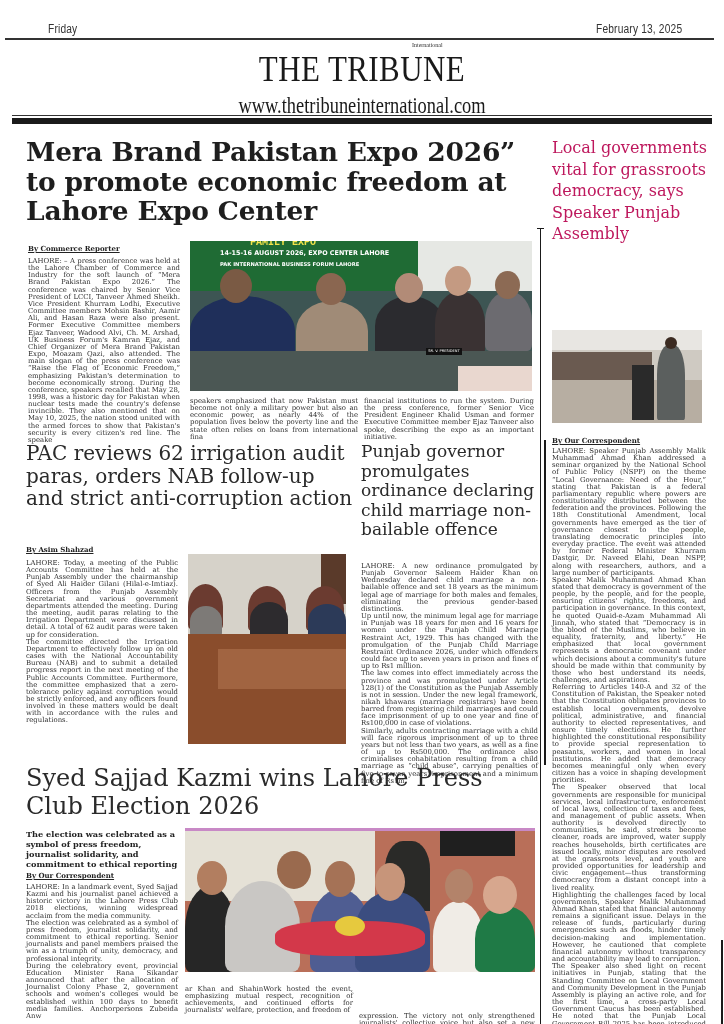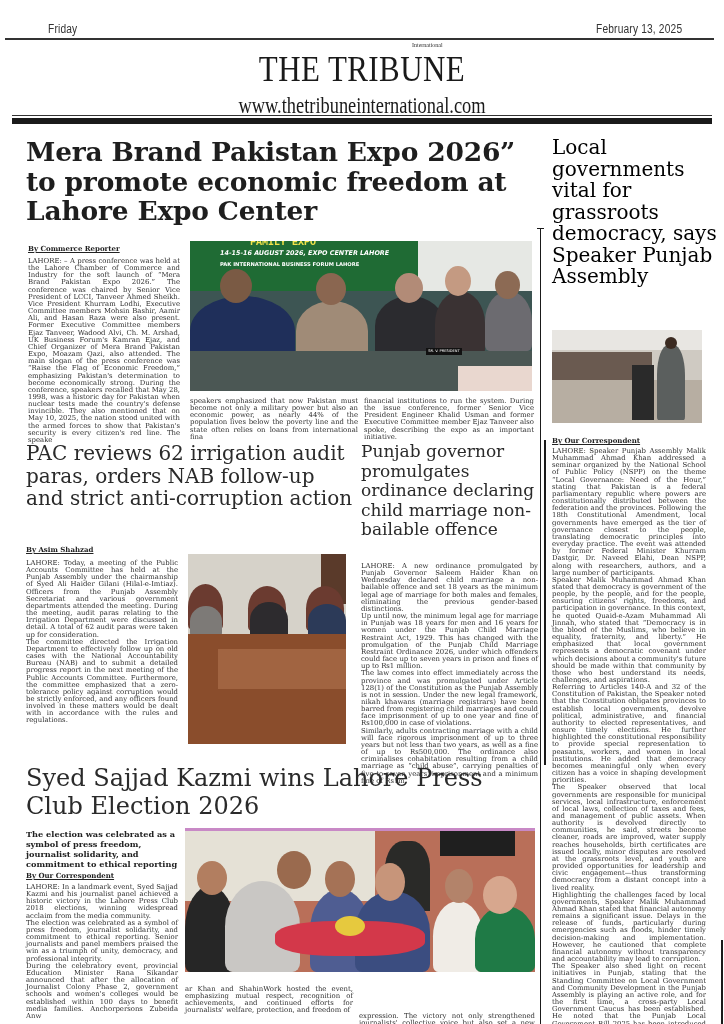--- a/index.html
+++ b/index.html
@@ -12,21 +12,21 @@
   .date { left: 596px; }
   .rule-top { position: absolute; left: 5px; right: 10px; top: 38px; height: 2px; background: #333; }
   .intl { position: absolute; left: 412px; top: 42px; font-size: 6px; font-family: "Liberation Serif", serif; color: #333; }
   .brand { position: absolute; left: 0; width: 724px; top: 51px; text-align: center; font-family: "Liberation Serif", serif; font-size: 36px; line-height: 36px; color: #1a1a1a; transform: scaleX(0.86); letter-spacing: 0.5px; }
   .url { position: absolute; left: 0; width: 724px; top: 94px; text-align: center; font-family: "Liberation Serif", serif; font-size: 23px; line-height: 24px; color: #1a1a1a; transform: scaleX(0.8); }
   .rule-thin { position: absolute; left: 12px; right: 12px; top: 115px; height: 1px; background: #333; }
   .rule-thick { position: absolute; left: 12px; right: 12px; top: 118px; height: 6px; background: #1a1a1a; }
 
   
   .h-main { position: absolute; left: 26px; top: 137px; width: 520px; font-family: "DejaVu Serif", serif; font-weight: bold; font-size: 26.5px; line-height: 29.5px; color: #1e1e1e; letter-spacing: -0.2px; }
-  .h-side { position: absolute; left: 552px; top: 137px; width: 170px; font-size: 20px; line-height: 21.5px; color: #000000; }
+  .h-side { position: absolute; left: 552px; top: 137px; width: 170px; font-size: 16px; line-height: 21.5px; color: #be185d; }
   .h-pac { position: absolute; left: 26px; top: 442px; width: 330px; font-size: 20px; line-height: 22.5px; color: #2a2a2a; }
   .h-gov { position: absolute; left: 361px; top: 442px; width: 185px; font-size: 17px; line-height: 19.5px; color: #2a2a2a; }
   .h-kazmi { position: absolute; left: 26px; top: 764px; width: 520px; font-size: 24px; line-height: 28px; color: #2a2a2a; }
   .deck { position: absolute; left: 26px; top: 829px; width: 155px; font-weight: bold; font-size: 8.2px; line-height: 10px; color: #222; }
 
   
   .byline { position: absolute; font-weight: bold; font-size: 7px; text-decoration: underline; color: #222; }
 
   
   .body { position: absolute; font-size: 6.9px; line-height: 7.15px; text-align: justify; color: #2e2e2e; }
@@ -52,41 +52,41 @@
 <div class="rule-thin"></div>
 <div class="rule-thick"></div>
 
 <div class="h-main">Mera Brand Pakistan Expo 2026” to promote economic freedom at Lahore Expo Center</div>
 <div class="byline" style="left:28px; top:244px;">By Commerce Reporter</div>
 <div class="body" style="left:28px; top:258px; width:152px;">LAHORE: – A press conference was held at the Lahore Chamber of Commerce and Industry for the soft launch of “Mera Brand Pakistan Expo 2026.” The conference was chaired by Senior Vice President of LCCI, Tanveer Ahmed Sheikh. Vice President Khurram Lodhi, Executive Committee members Mohsin Bashir, Aamir Ali, and Hasan Raza were also present. Former Executive Committee members Ejaz Tanveer, Wadood Alvi, Ch. M. Arshad, UK Business Forum's Kamran Ejaz, and Chief Organizer of Mera Brand Pakistan Expo, Moazam Qazi, also attended. The main slogan of the press conference was “Raise the Flag of Economic Freedom,” emphasizing Pakistan's determination to become economically strong. During the conference, speakers recalled that May 28, 1998, was a historic day for Pakistan when nuclear tests made the country's defense invincible. They also mentioned that on May 10, 2025, the nation stood united with the armed forces to show that Pakistan's security is every citizen's red line. The speake</div>
 
 <div class="photo" style="left:190px; top:241px; width:342px; height:150px; background:#3d5553;">
   <div style="position:absolute; left:0; top:0; width:228px; height:50px; background:#1f6b34;">
     <div style="position:absolute; left:60px; top:-4px; font-family:Liberation Mono, monospace; font-weight:bold; font-size:10px; color:#f3e34a;">FAMILY EXPO</div>
-    <div style="position:absolute; left:30px; top:8px; font-family:'DejaVu Sans',sans-serif; font-weight:bold; font-size:6.4px; color:#ffffff; white-space:nowrap;font-style:italic;">14-15-16 AUGUST 2026, EXPO CENTER LAHORE</div>
+    <div style="position:absolute; left:30px; top:8px; font-family:'DejaVu Sans',sans-serif; font-weight:bold; font-size:6.4px; color:#ffffff; white-space:nowrap;">14-15-16 AUGUST 2026, EXPO CENTER LAHORE</div>
     <div style="position:absolute; left:30px; top:20px; font-family:'DejaVu Sans',sans-serif; font-weight:bold; font-size:5.2px; color:#ffffff; white-space:nowrap;">PAK INTERNATIONAL BUSINESS FORUM LAHORE</div>
   </div>
   <div style="position:absolute; left:228px; top:0; width:114px; height:50px; background:#e6e8e4;"></div>
   <div class="ph" style="left:0; top:55px; width:105px; height:70px; background:#1f2f5a;"></div>
   <div class="ph" style="left:30px; top:28px; width:32px; height:34px; background:#7a5a44; border-radius:50%;"></div>
   <div class="ph" style="left:106px; top:60px; width:72px; height:60px; background:#a08b77;"></div>
   <div class="ph" style="left:126px; top:32px; width:30px; height:32px; background:#8a6650; border-radius:50%;"></div>
   <div class="ph" style="left:185px; top:55px; width:70px; height:60px; background:#2b2b2f;"></div>
   <div class="ph" style="left:205px; top:32px; width:28px; height:30px; background:#b28b77; border-radius:50%;"></div>
   <div class="ph" style="left:245px; top:50px; width:50px; height:65px; background:#3a3233;"></div>
   <div class="ph" style="left:255px; top:25px; width:26px; height:30px; background:#c49a82; border-radius:50%;"></div>
   <div class="ph" style="left:295px; top:50px; width:47px; height:60px; background:#6c6b70;"></div>
   <div class="ph" style="left:305px; top:30px; width:25px; height:28px; background:#8c6a54; border-radius:50%;"></div>
   <div style="position:absolute; left:0; top:110px; width:342px; height:40px; background:#4b5754;"></div>
   <div style="position:absolute; left:268px; top:125px; width:74px; height:25px; background:#e9d7cf;"></div>
   <div style="position:absolute; left:236px; top:107px; width:36px; height:7px; background:#111; color:#fff; font-family:'DejaVu Sans',sans-serif; font-size:3.6px; line-height:7px; text-align:center; white-space:nowrap;">SR. V. PRESIDENT</div>
 </div>
 
 <div class="body" style="left:190px; top:398px; width:168px;">speakers emphasized that now Pakistan must become not only a military power but also an economic power, as nearly 44% of the population lives below the poverty line and the state often relies on loans from international fina</div>
-<div class="body" style="left:364px; top:398px; width:170px;">financial institutions to run the system. During the issue conference, former Senior Vice President Engineer Khalid Usman and former Executive Committee member Ejaz Tanveer also spoke, describing the expo as an important initiative.</div>
+<div class="body" style="left:364px; top:398px; width:170px;">financial institutions to run the system. During the press conference, former Senior Vice President Engineer Khalid Usman and former Executive Committee member Ejaz Tanveer also spoke, describing the expo as an important initiative.</div>
 
 <div class="vrule" style="left:540px; top:228px; width:1px; height:796px;"></div>
 <div class="vrule" style="left:537px; top:228px; width:7px; height:1px;"></div>
 <div class="vrule" style="left:544px; top:440px; width:2px; height:325px;"></div>
 <div class="vrule" style="left:721px; top:940px; width:2px; height:84px;"></div>
 
 <div class="h-side">Local governments vital for grassroots democracy, says Speaker Punjab Assembly</div>
 <div class="photo" style="left:552px; top:330px; width:150px; height:93px; background:#cfcac2;">
   <div style="position:absolute; left:0; top:0; width:150px; height:20px; background:#e8e6e2;"></div>
   <div style="position:absolute; left:0; top:22px; width:100px; height:28px; background:#6a5a50;"></div>

